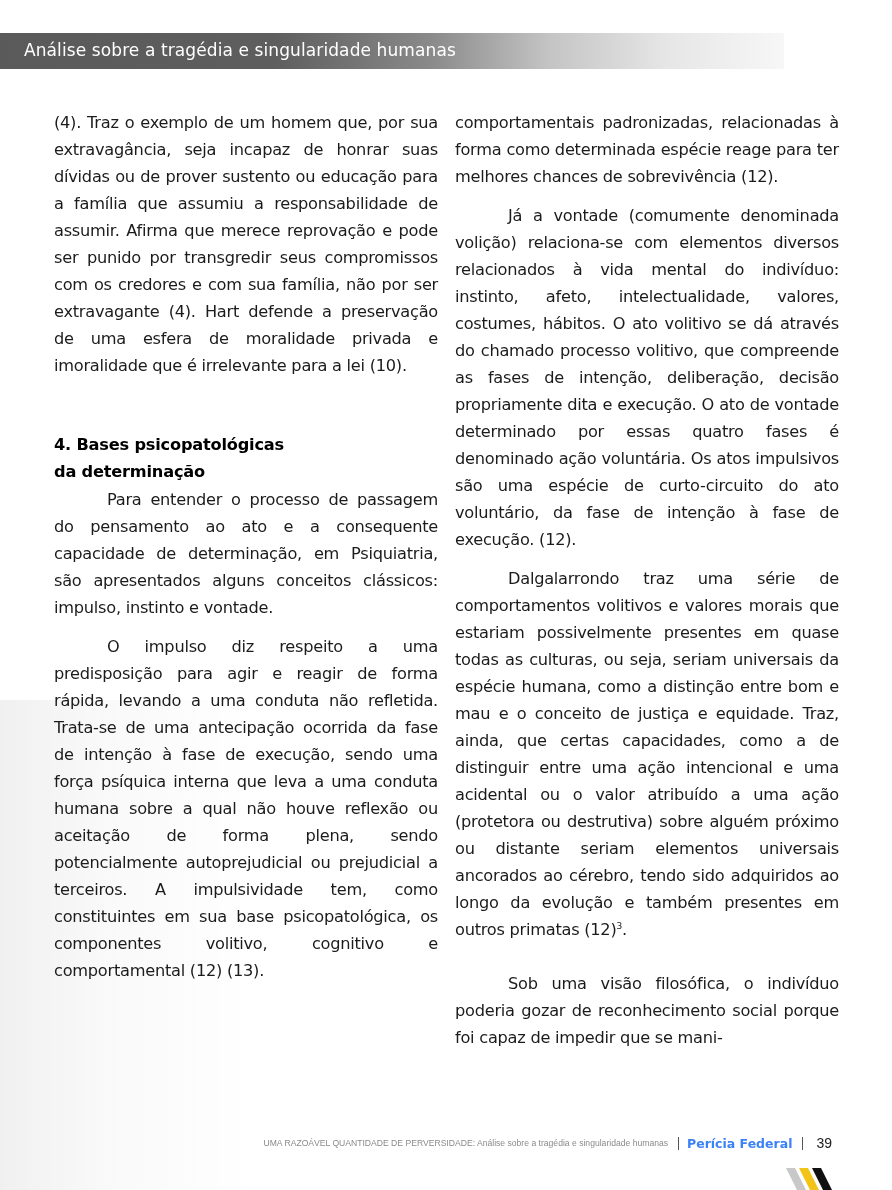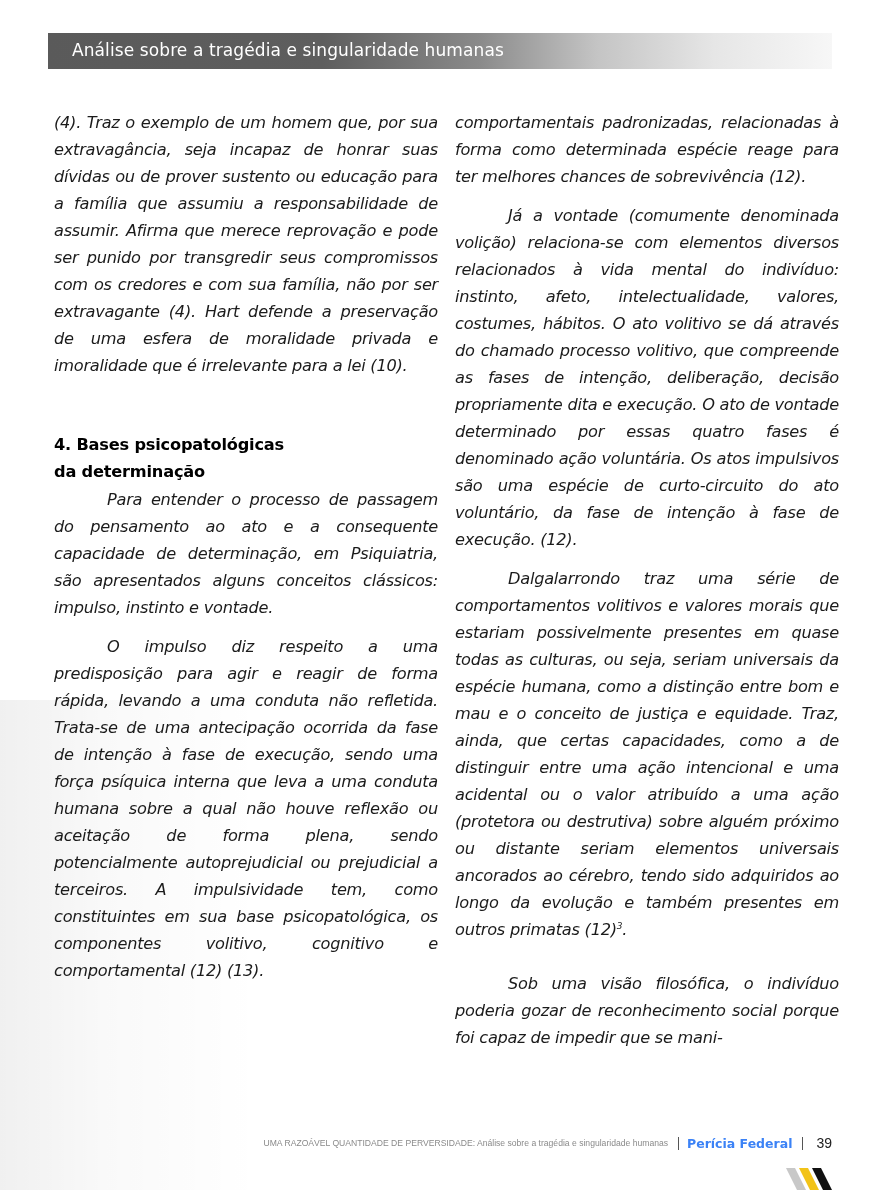--- a/index.html
+++ b/index.html
@@ -10,35 +10,34 @@
     color: #1a1a1a;
   }
   .page-shade {
     position: absolute; left: 0; top: 700px; width: 260px; height: 490px;
     background: linear-gradient(90deg, rgba(0,0,0,0.06) 0%, rgba(0,0,0,0.025) 40%, rgba(0,0,0,0) 100%);
     pointer-events: none;
   }
   .header-bar {
     position: absolute; left: 0; top: 33px; width: 784px; height: 36px;
     background: linear-gradient(90deg, #5a5a5a 0%, #5e5e5e 35%, #8a8a8a 55%, #c4c4c4 70%, #e6e6e6 85%, #f7f7f7 100%);
-    margin-left: 48px;
   }
   .header-title {
     position: absolute; left: 24px; top: 7px;
     font-family: "DejaVu Sans", sans-serif; font-size: 17px;
     color: #ffffff; letter-spacing: 0.1px; white-space: nowrap;
   }
   .col {
     position: absolute; top: 109px; width: 384px;
     font-family: "DejaVu Sans", sans-serif; font-size: 16.2px; line-height: 27px;
     text-align: justify; letter-spacing: -0.25px; color: #1b1b1b;
   }
   .col.left { left: 54px; }
   .col.right { left: 455px; }
-  .col p { margin: 0 0 12px 0; text-indent: 0; font-style: italic; }
+  .col p { margin: 0 0 12px 0; text-indent: 0; }
   .col p.indent { text-indent: 53px; }
   .col p.nomargin { margin-bottom: 0; margin-top: 27px; }
   .section-heading {
     margin: 52px 0 1px 0; font-weight: bold; font-size: 16.2px; line-height: 27px;
     color: #000; letter-spacing: -0.2px; text-align: left;
   }
   sup { font-size: 9px; line-height: 0; }
   .footer {
     position: absolute; top: 1135px; right: 60px; height: 16px;
     display: flex; align-items: center; white-space: nowrap;

